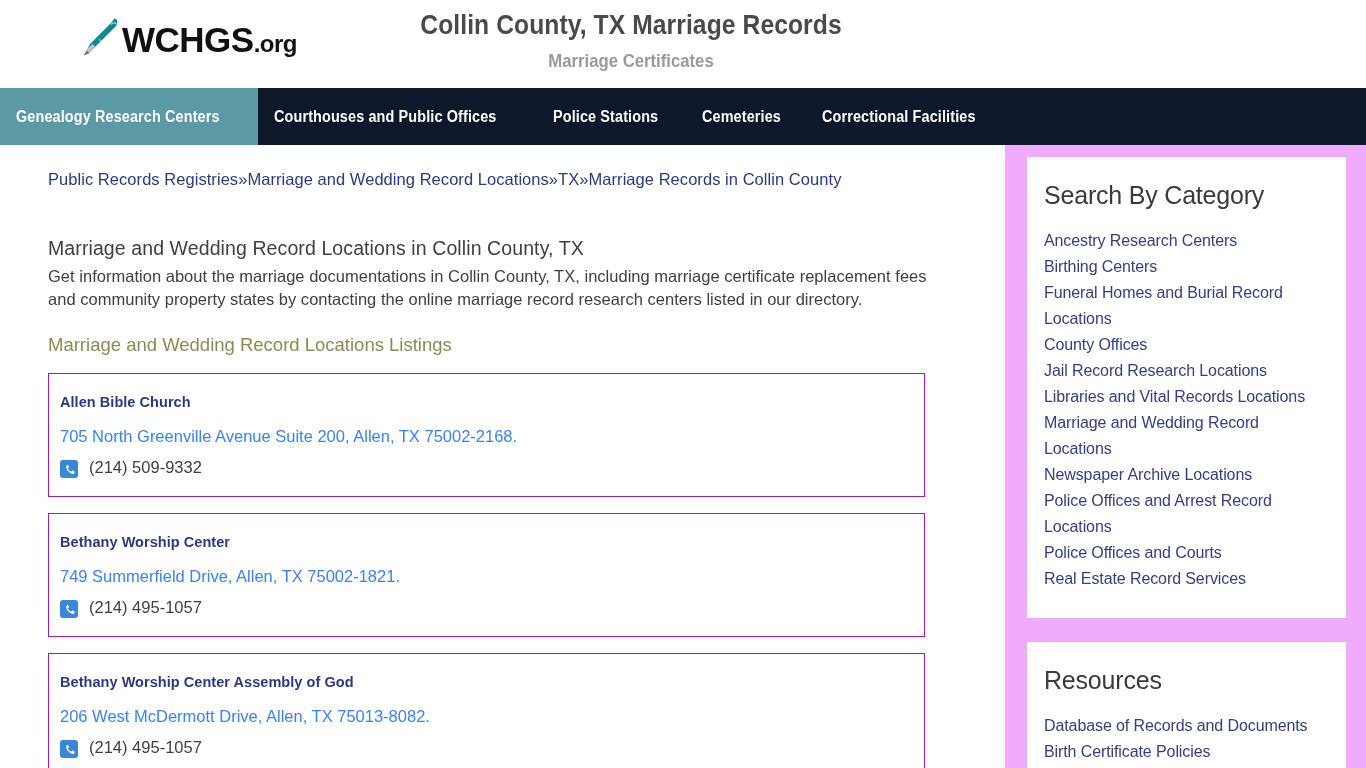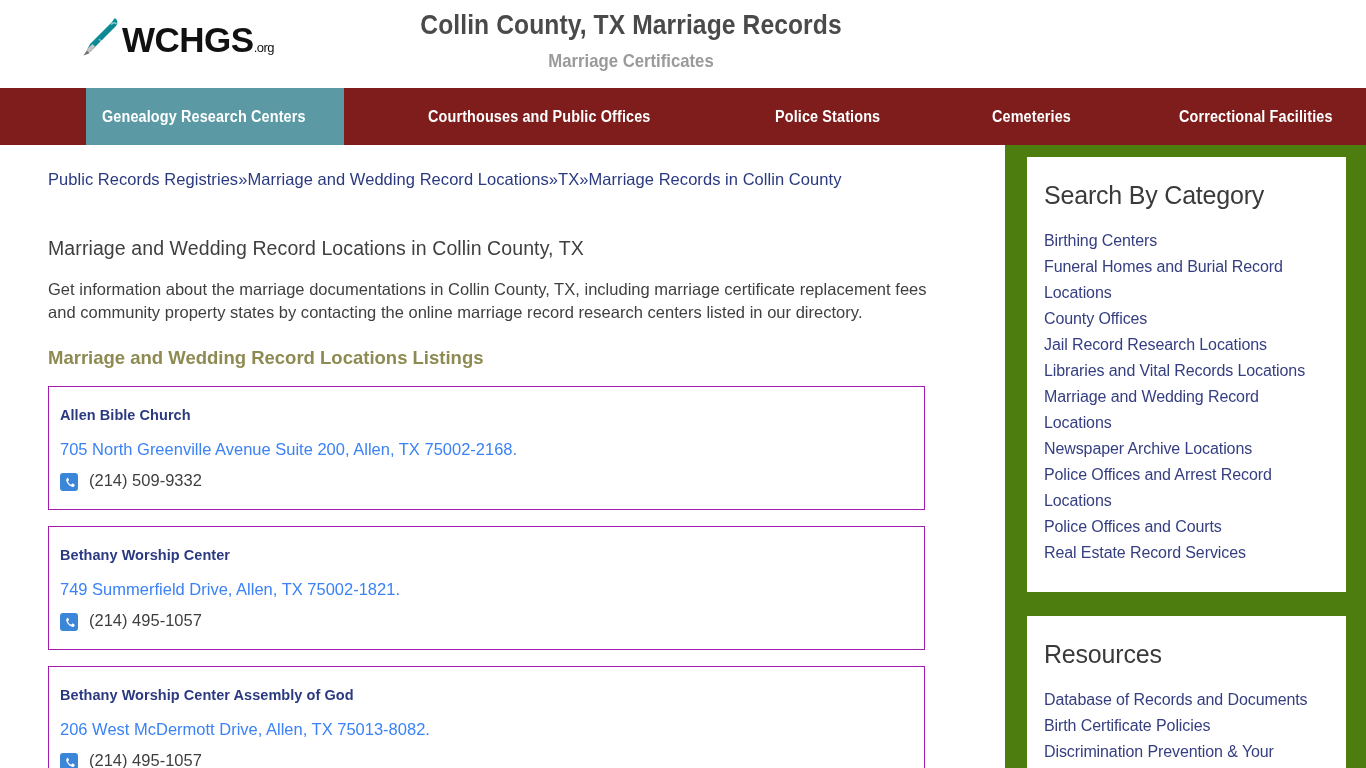--- a/index.html
+++ b/index.html
@@ -33,22 +33,22 @@
   .logo-text {
     font-family: "Liberation Sans", sans-serif;
     font-weight: bold;
     font-size: 35px;
     color: #111111;
     letter-spacing: -0.5px;
     margin-left: -2px;
     line-height: 1;
   }
   .logo-text .tld {
-    font-size: 13px;
-    font-weight: normal;
+    font-size: 24px;
+    font-weight: bold;
     letter-spacing: -0.5px;
   }
 
   .header-titles {
     position: absolute;
     left: 0;
     top: 4px;
     width: 1262px;
     text-align: center;
   }
@@ -68,25 +68,23 @@
     color: #9a9a9a;
     line-height: 30px;
     margin-top: 0px;
     transform: scaleX(0.88);
   }
 
   
   .main-nav {
     width: 1366px;
     height: 57px;
-    background: #7f1d1d;
+    background: #0f172a;
     display: flex;
     align-items: stretch;
-    padding-left: 86px;
-    justify-content: space-between;
   }
   .nav-item {
     display: flex;
     align-items: center;
     padding: 0 16px;
     color: #ffffff;
     font-family: "Liberation Sans Narrow", "Liberation Sans", sans-serif;
     font-size: 16px;
     font-weight: bold;
     white-space: nowrap;
@@ -105,21 +103,21 @@
     height: 623px;
     background: #ffffff;
   }
   .content-col {
     width: 1005px;
     background: #ffffff;
     padding: 0 0 0 48px;
   }
   .sidebar-col {
     width: 361px;
-    background: #4d7c0f;
+    background: #f0abfc;
     padding: 0 20px 0 22px;
   }
 
   
   .breadcrumb {
     font-family: "Liberation Sans Narrow", "Liberation Sans", sans-serif;
     font-size: 16.5px;
     color: #2b3a80;
     padding-top: 22px;
     line-height: 24px;
@@ -136,28 +134,28 @@
     color: #3f3f3f;
     margin-top: 44px;
     line-height: 26px;
     letter-spacing: 0.1px;
   }
   p.intro {
     font-family: "Liberation Sans Narrow", "Liberation Sans", sans-serif;
     font-size: 16.5px;
     color: #3f3f3f;
     line-height: 23px;
-    margin-top: 17px;
+    margin-top: 4px;
     width: 905px;
     letter-spacing: 0.02px;
   }
   h2.listings-heading {
     font-family: "Liberation Sans Narrow", "Liberation Sans", sans-serif;
     font-size: 18.5px;
-    font-weight: bold;
+    font-weight: normal;
     color: #8d8a52;
     margin-top: 22px;
     line-height: 24px;
   }
 
   
   .listing-card {
     width: 877px;
     border: 1px solid #a21caf;
     background: #ffffff;
@@ -319,20 +317,21 @@
           </div></div>
       </div>
 
   </main>
 
   <aside class="sidebar-col">
 
     <section class="side-panel">
       <h3 class="side-title">Search By Category</h3>
       <div class="side-links" id="category-links">
+          <a class="side-link">Ancestry Research Centers</a>
           <a class="side-link">Birthing Centers</a>
           <a class="side-link">Funeral Homes and Burial Record Locations</a>
           <a class="side-link">County Offices</a>
           <a class="side-link">Jail Record Research Locations</a>
           <a class="side-link">Libraries and Vital Records Locations</a>
           <a class="side-link">Marriage and Wedding Record Locations</a>
           <a class="side-link">Newspaper Archive Locations</a>
           <a class="side-link">Police Offices and Arrest Record Locations</a>
           <a class="side-link">Police Offices and Courts</a>
           <a class="side-link">Real Estate Record Services</a>

